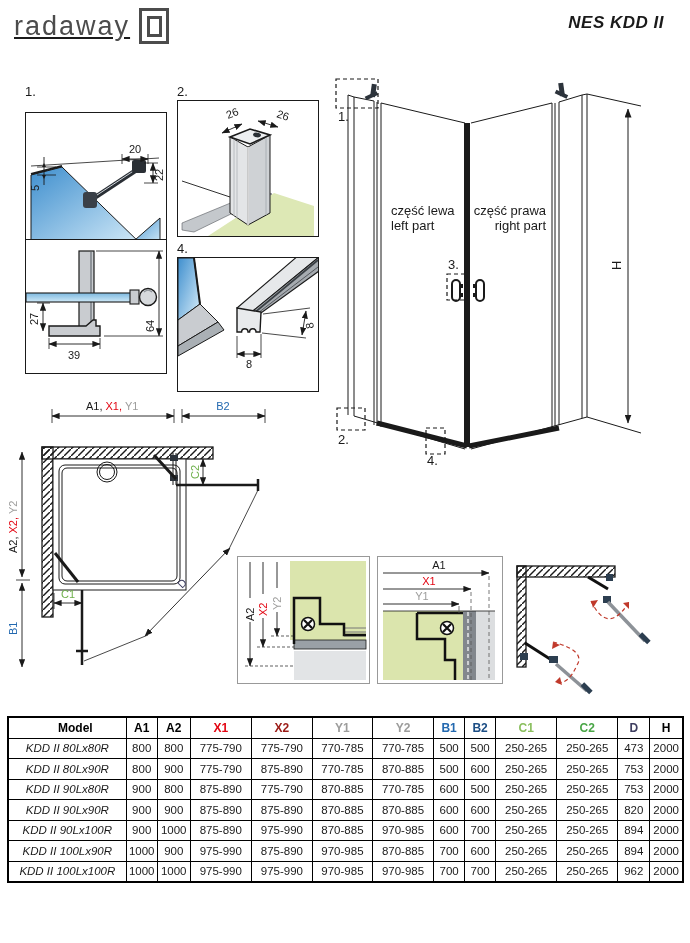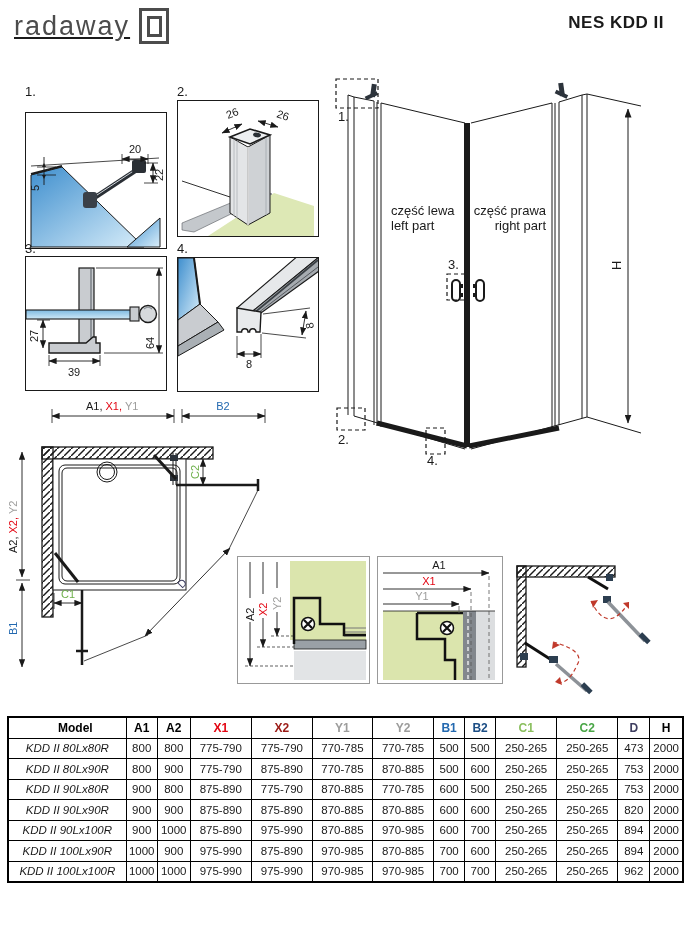--- a/index.html
+++ b/index.html
@@ -4,21 +4,21 @@
 <style>
   html,body{margin:0;padding:0;background:#fff;}
   #sheet{position:relative;width:690px;height:943px;background:#fff;overflow:hidden;
          font-family:"Liberation Sans",sans-serif;color:#1a1a1a;}
   
   .logo{position:absolute;left:14px;top:8px;display:flex;align-items:center;text-decoration:underline;}
   .logo .word{font-size:27px;font-weight:400;color:#4c4c4c;letter-spacing:2px;}
   .logo .mark{width:24px;height:30px;border:3px solid #4c4c4c;margin-left:9px;
               display:flex;align-items:center;justify-content:center;}
   .logo .mark .inner{width:9px;height:15px;border:3px solid #4c4c4c;}
-  .title{position:absolute;right:26px;top:13px;font-size:17px;font-weight:bold;letter-spacing:.5px;}
+  .title{position:absolute;right:26px;top:13px;font-size:17px;font-weight:bold;letter-spacing:.5px;font-style:italic;}
   
   .fig-label{position:absolute;font-size:13px;}
   .fig-box{position:absolute;border:1.5px solid #1a1a1a;background:#fff;}
   svg text{font-family:"Liberation Sans",sans-serif;font-size:11px;fill:#1a1a1a;}
   svg text.big{font-size:13px;}
   svg .red{fill:#e30613;} svg .gray{fill:#9d9d9c;} svg .blue{fill:#2369b0;}
   svg .green{fill:#6fb04c;} svg .navy{fill:#3e3e60;}
   
   #spec-table{position:absolute;left:7px;top:716px;width:677px;border-collapse:collapse;
               table-layout:fixed;border:2px solid #000;}
@@ -97,21 +97,21 @@
       <ellipse cx="79" cy="34" rx="4" ry="2.3" fill="#2a2f35" transform="rotate(8 79 34)"></ellipse>
       <line x1="70" y1="46" x2="70" y2="124" stroke="#fff" stroke-width="1.4"></line>
       <path d="M44,32 L64,23" stroke="#1a1a1a" stroke-width="0.9" marker-start="url(#arw)" marker-end="url(#arw)"></path>
       <text transform="translate(50,18) rotate(-22)">26</text>
       <path d="M80,20 L100,26" stroke="#1a1a1a" stroke-width="0.9" marker-start="url(#arw)" marker-end="url(#arw)"></path>
       <text transform="translate(98,16) rotate(18)">26</text>
     </svg>
   </div>
 
   <div class="fig-label" style="left:25px;top:241px">3.</div>
-  <div class="fig-box" style="left:25px;top:256px;width:140px;height:133px">
+  <div class="fig-box" style="left:25px;top:239px;width:140px;height:133px">
     <svg width="140" height="133" viewBox="0 0 140 133">
       <rect x="53" y="11" width="15" height="77" fill="#c9ccd0" stroke="#1a1a1a" stroke-width="1.2"></rect>
       <line x1="65" y1="12" x2="65" y2="87" stroke="#8d9298" stroke-width="2"></line>
       <rect x="0" y="53" width="106" height="9" fill="url(#glassH)" stroke="#1a1a1a" stroke-width="1.1"></rect>
       <rect x="104" y="50" width="9" height="14" fill="#c9ccd0" stroke="#1a1a1a" stroke-width="1.1"></rect>
       <circle cx="122" cy="57" r="8.5" fill="#d6d9dc" stroke="#1a1a1a" stroke-width="1.4"></circle>
       <path d="M118,52 a6,6 0 0 1 8,0" fill="none" stroke="#8d9298" stroke-width="1.2"></path>
       <path d="M23,86 H60 L67,80 H70 V86 H74 V96 H23 Z" fill="#c9ccd0" stroke="#1a1a1a" stroke-width="1.4"></path>
       <path d="M11,63 H24" stroke="#1a1a1a" stroke-width="0.8"></path>
       <line x1="17" y1="63" x2="17" y2="91" stroke="#1a1a1a" stroke-width="0.9" marker-start="url(#arw)" marker-end="url(#arw)"></line>

